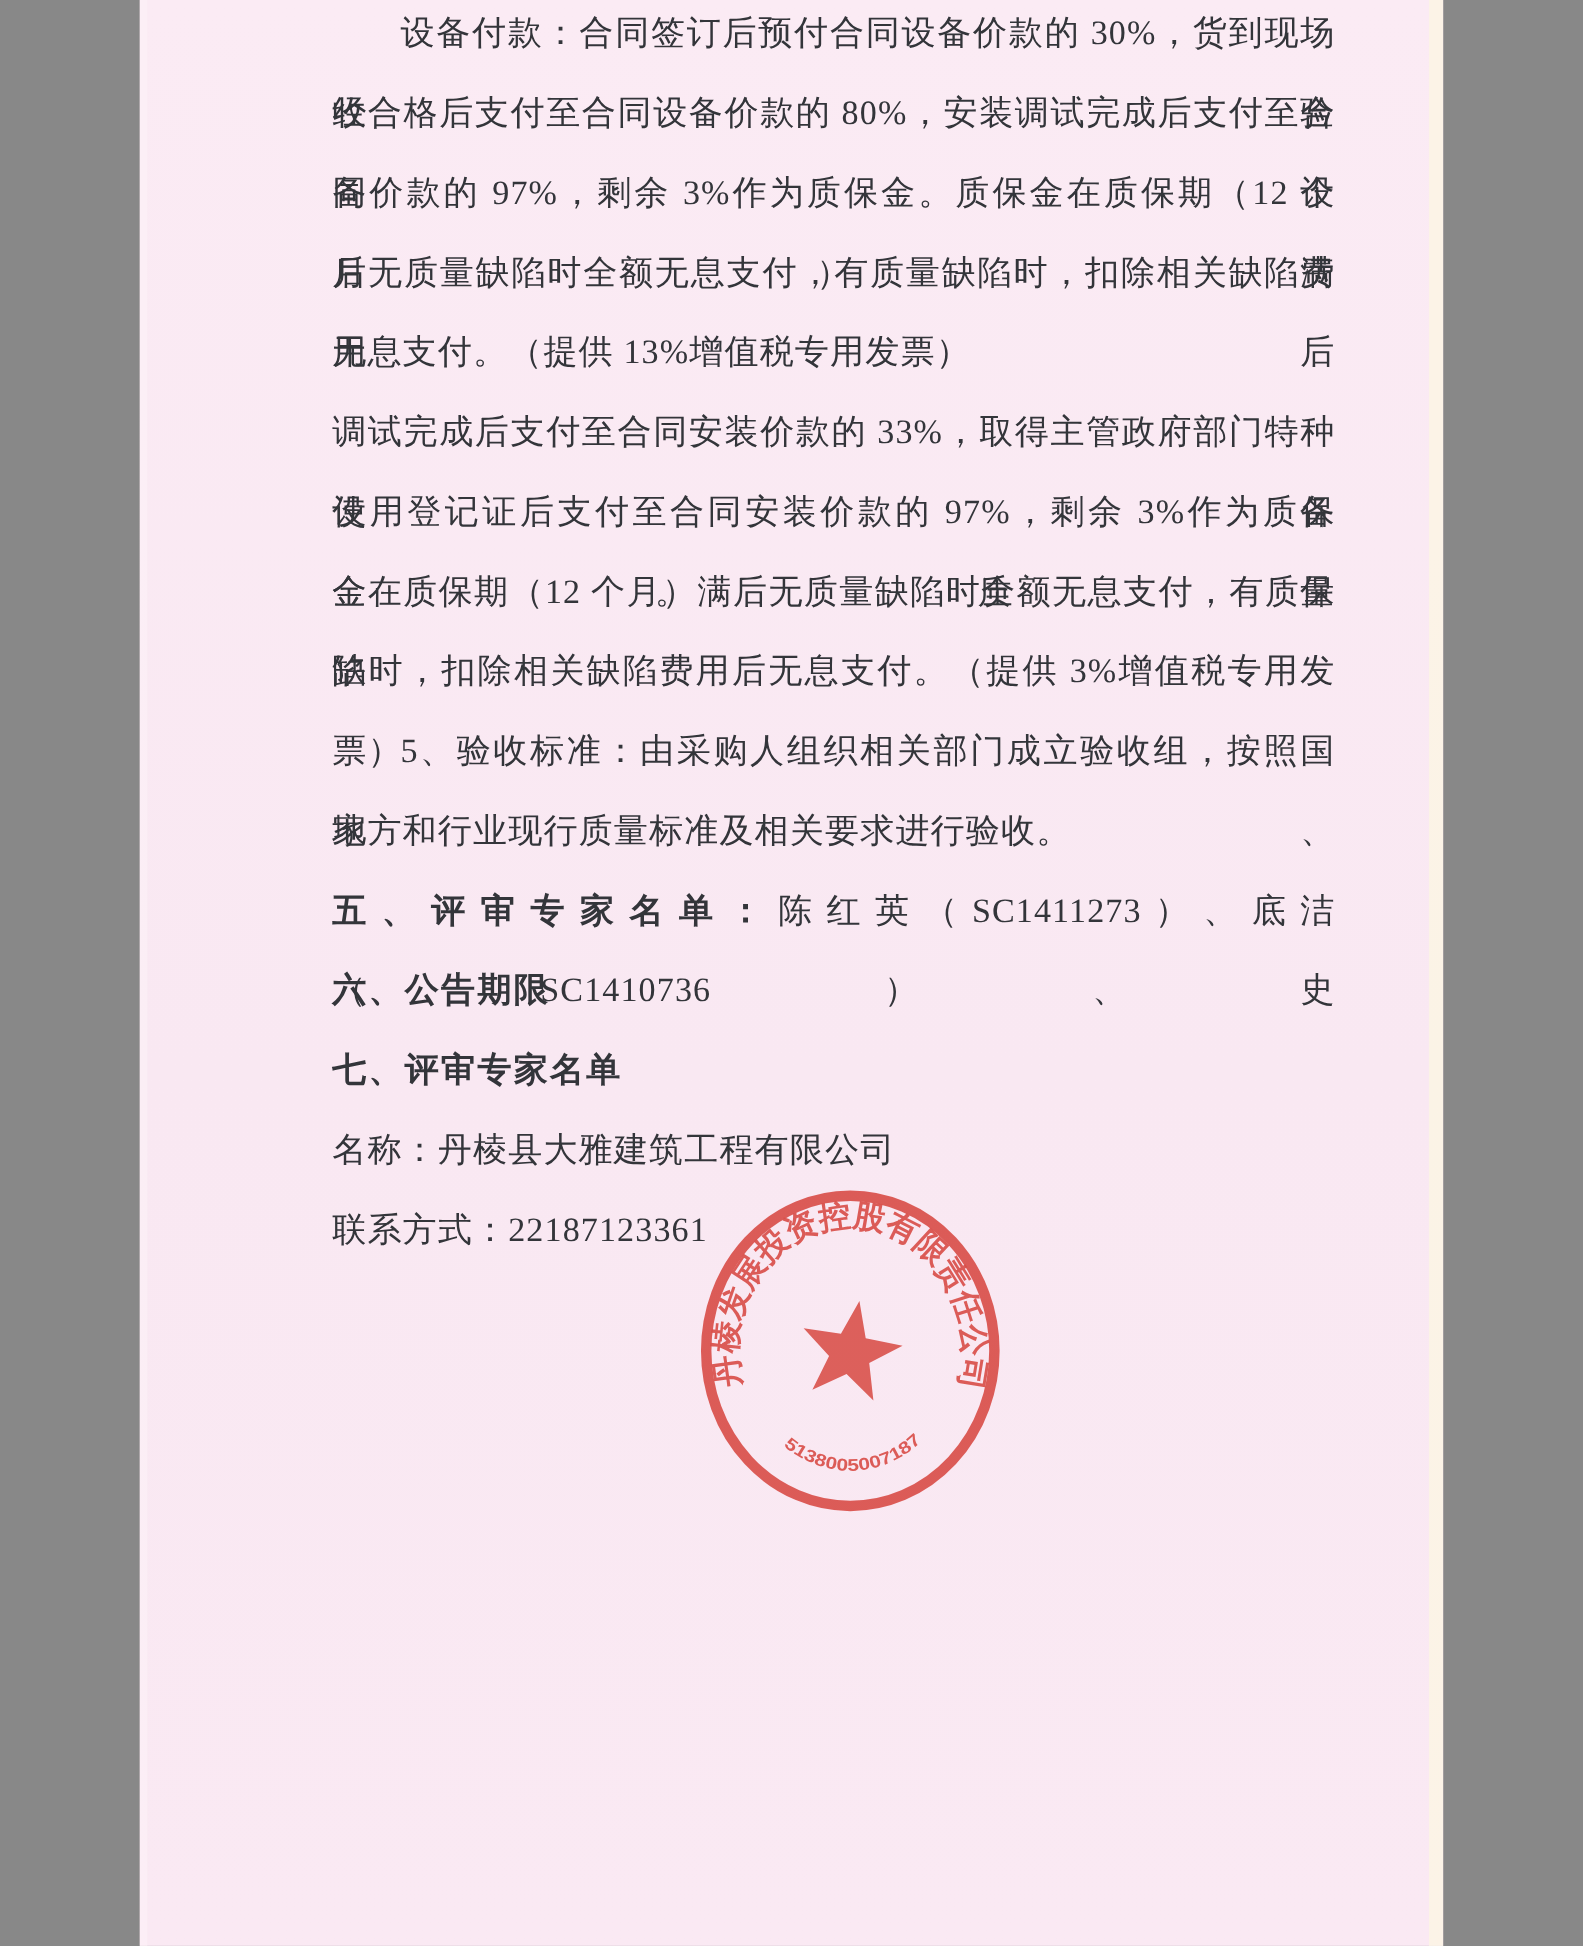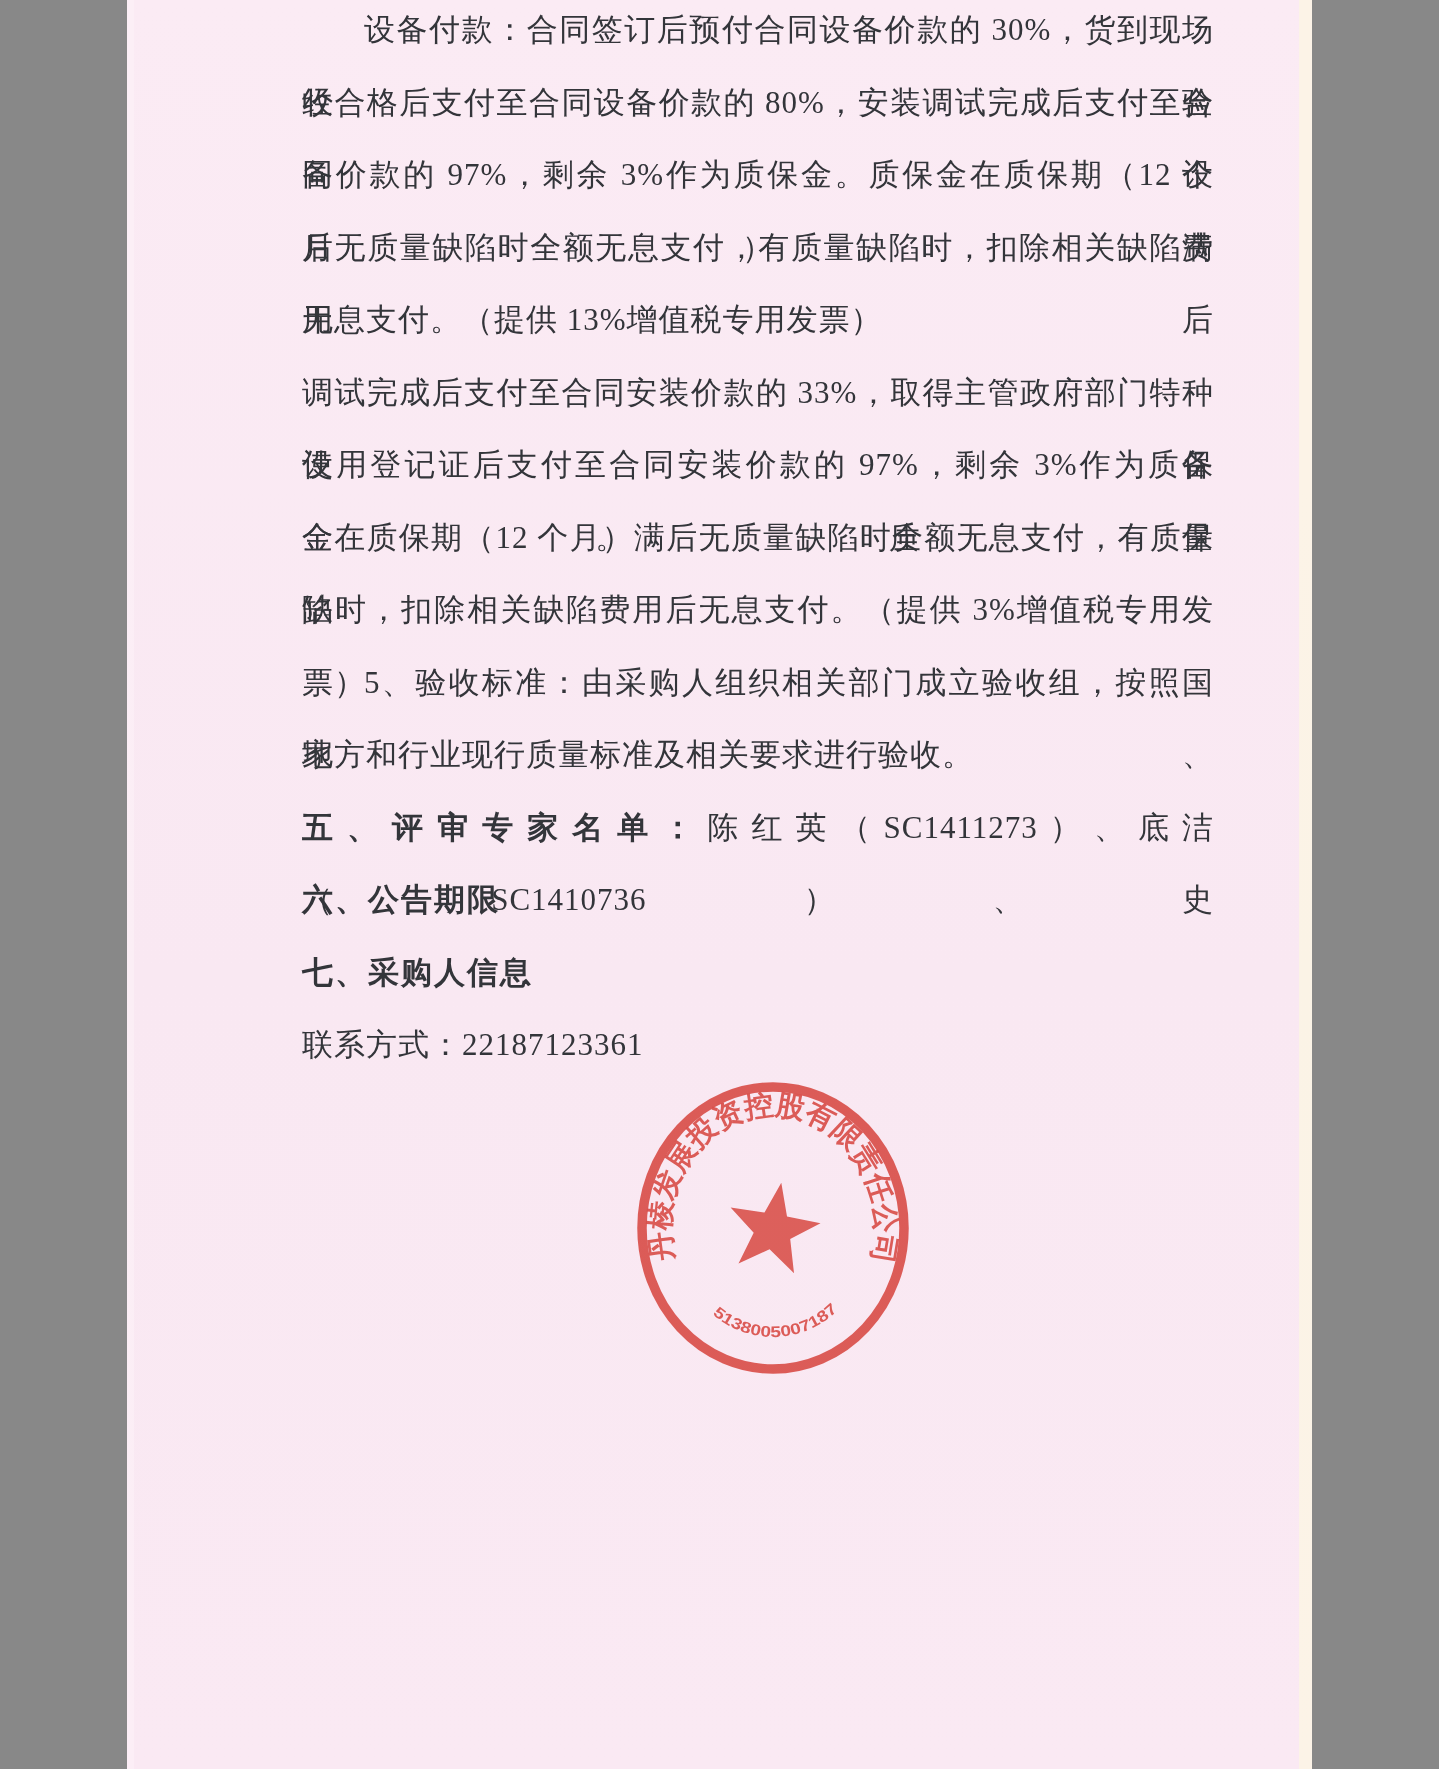--- a/index.html
+++ b/index.html
@@ -61,21 +61,22 @@
       <div class="line fill"><span class="seg">后无质量缺陷时全额无息支付，有质量缺陷时，扣除相关缺陷费用后</span></div>
       <div class="line"><span class="seg">无息支付。（提供 13%增值税专用发票）</span></div>
       <div class="line fill"><span class="seg">调试完成后支付至合同安装价款的 33%，取得主管政府部门特种设备</span></div>
       <div class="line fill"><span class="seg">使用登记证后支付至合同安装价款的 97%，剩余 3%作为质保金。质保</span></div>
       <div class="line fill"><span class="seg">金在质保期（12 个月）满后无质量缺陷时全额无息支付，有质量缺</span></div>
       <div class="line"><span class="seg">陷时，扣除相关缺陷费用后无息支付。（提供 3%增值税专用发票）</span></div>
       <div class="line indent fill"><span class="seg">5、验收标准：由采购人组织相关部门成立验收组，按照国家、</span></div>
       <div class="line"><span class="seg">地方和行业现行质量标准及相关要求进行验收。</span></div>
       <div class="line fill"><span class="seg bold">五、评审专家名单：</span><span class="seg">陈红英（SC1411273）、底洁（SC1410736）、史</span></div>
       <div class="line"><span class="seg bold">六、公告期限</span></div>
-      <div class="line"><span class="seg bold">七、采购人信息</span></div>
+      <div class="line"><span class="seg bold">七、评审专家名单</span></div>
+      <div class="line"><span class="seg">名称：丹棱县大雅建筑工程有限公司</span></div>
       <div class="line"><span class="seg">联系方式：22187123361</span></div>
     </div>
 
   <div class="stamp">
     <svg width="280" height="300" viewBox="0 0 280 300" xmlns="http://www.w3.org/2000/svg">
       <defs>
         <path id="arc-top" d="M 41.5 183 A 103 113 0 1 1 238.5 183" fill="none"></path>
         <path id="arc-bottom" d="M 76.3 233.5 A 99 109 0 0 0 203.7 233.5" fill="none"></path>
       </defs>
       <ellipse cx="140" cy="150" rx="131" ry="141" fill="none" stroke="#dc4a40" stroke-width="9.5" stroke-opacity="0.92"></ellipse>

